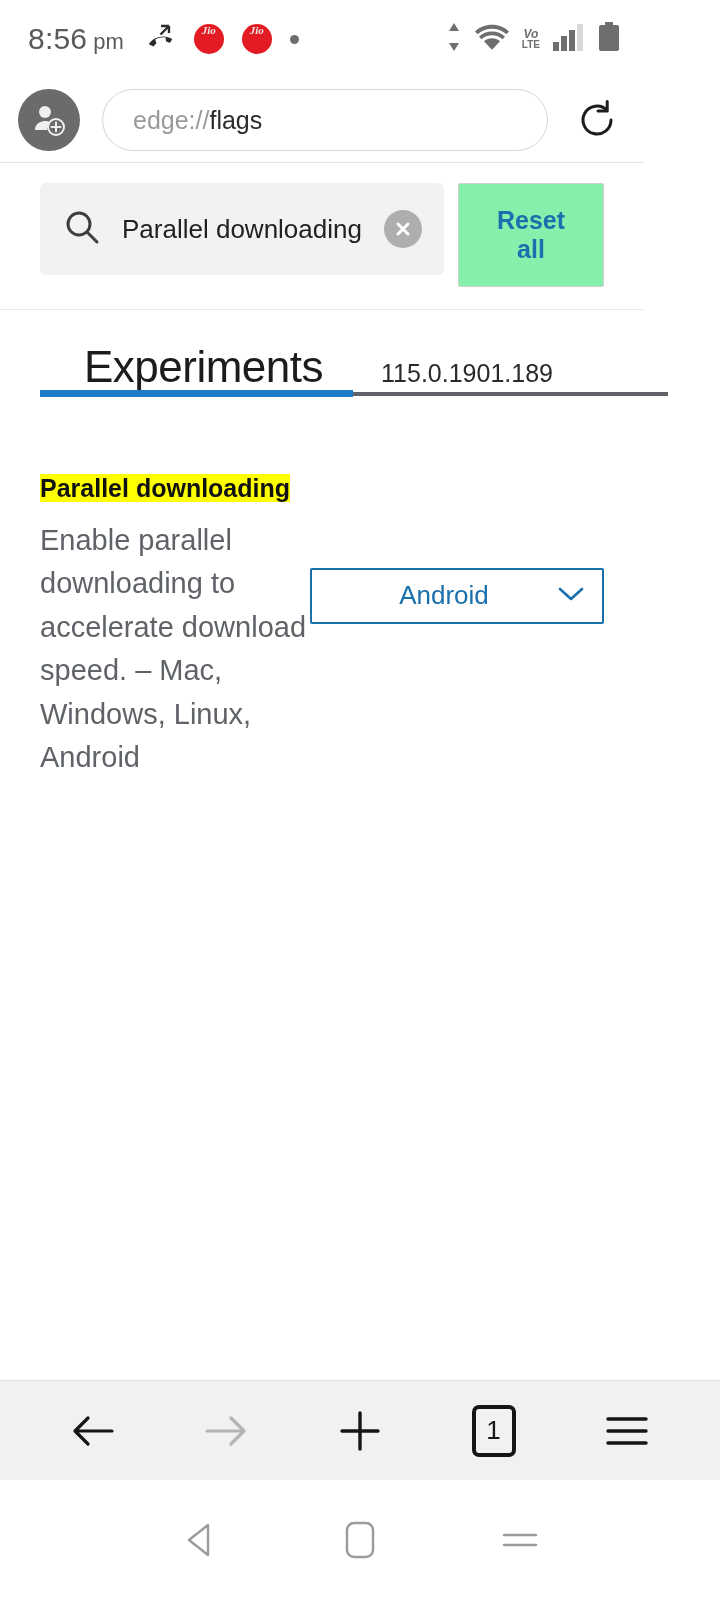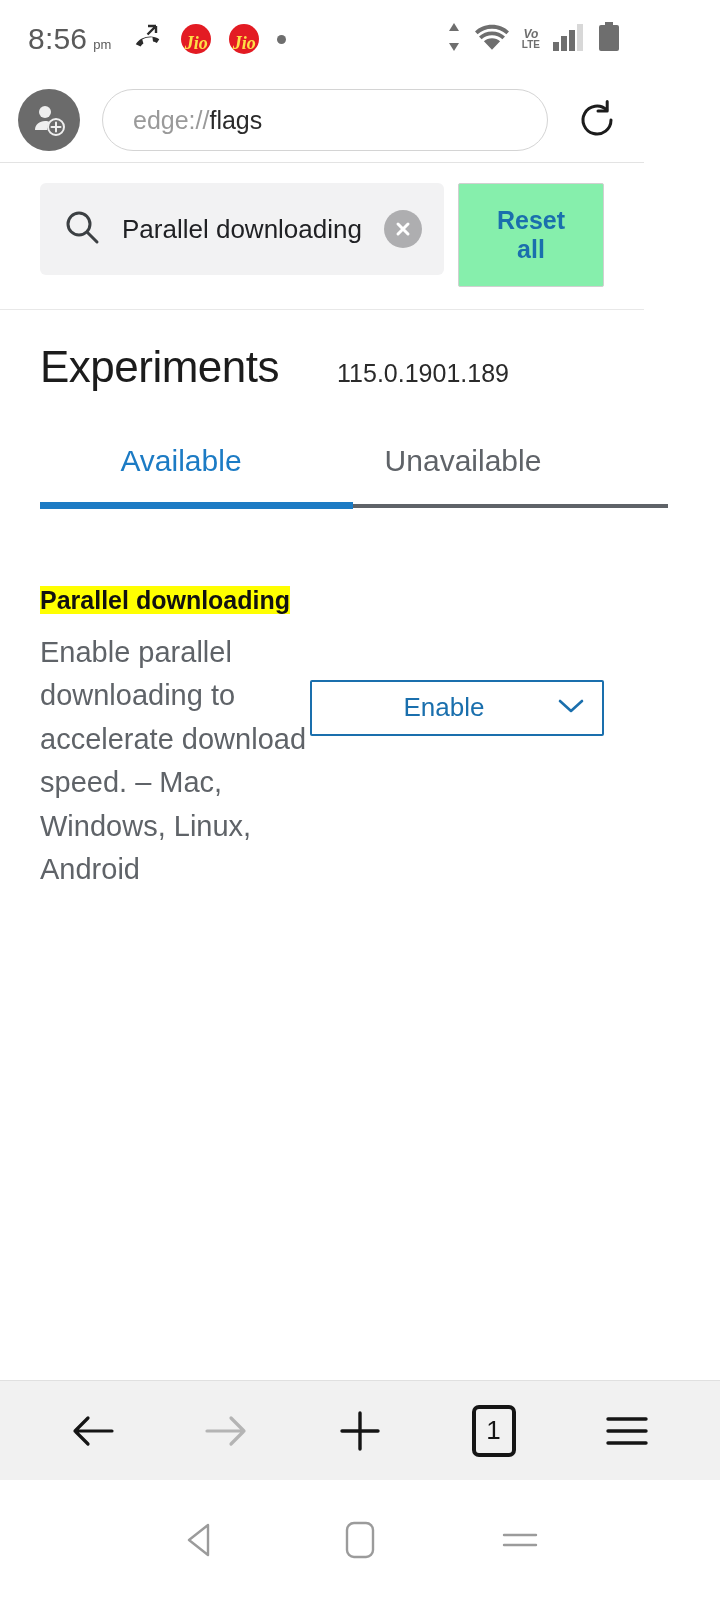--- a/index.html
+++ b/index.html
@@ -11,27 +11,27 @@
   }
   #app { position:relative; width:644px; height:1600px; background:#fff; }
 
   
   .statusbar {
     height:78px; display:flex; align-items:center;
     padding:0 24px 0 28px; background:#fff;
   }
   .clock { display:flex; align-items:baseline; gap:6px; color:#5a5a5a; }
   .clock .t { font-size:30px; letter-spacing:0.2px; }
-  .clock .ampm { font-size:13px; }
+  .clock .ampm { font-size:22px; }
   .status-left-icons { display:flex; align-items:center; gap:18px; margin-left:22px; }
   .status-right-icons { margin-left:auto; display:flex; align-items:center; gap:13px; }
   .jio {
     width:30px; height:30px; border-radius:50%; background:#e31b23;
-    color:#fde047; font-size:18px; font-weight:bold; font-style:italic;
-    display:flex; align-items:flex-end; justify-content:center;
+    color:#e5e5e5; font-size:11px; font-weight:bold; font-style:italic;
+    display:flex; align-items:flex-start; justify-content:center;
     font-family:"Liberation Serif", serif;
   }
   .dot-ind { width:9px; height:9px; border-radius:50%; background:#6e6e6e; }
   .volte { display:flex; flex-direction:column; align-items:center; line-height:1;
            color:#6e6e6e; font-size:10px; font-weight:bold; }
   .volte span:first-child { font-size:12px;font-style:italic; }
 
   
   .addrbar {
     height:85px; display:flex; align-items:center; gap:0;
@@ -71,21 +71,21 @@
   .reset-btn {
     width:146px; min-height:92px; margin-left:14px;
     border:1px solid #d0d0d0; border-radius:2px; background:#86efac;
     color:#1a6fad; font-size:25px; font-weight:bold; line-height:1.15;
     display:flex; align-items:center; justify-content:center; text-align:center;
     padding:22px;
   }
 
   
   .content { padding:0 40px; background:#fff; }
-  .head-row { display:flex; align-items:baseline; padding-top:32px; }
+  .head-row { display:flex; align-items:baseline; padding-top:32px;margin-left:44px; }
   .page-title { font-size:44px; color:#1c1c1c; font-weight:normal; letter-spacing:-0.5px; }
   .version { font-size:25px; color:#2a2a2a; margin-left:58px; }
 
   .tabs { display:flex; margin-top:52px; position:relative; }
   .tab { width:313px; text-align:center; font-size:30px; padding-bottom:26px; }
   .tab.active { color:#1c7bc4; }
   .tab.inactive { color:#5f6368; }
   .tab-rule { position:relative; height:4px; width:628px; background:#5f6368; }
   .tab-rule .active-bar {
     position:absolute; left:0; top:-2px; width:313px; height:7px; background:#1c7bc4;
@@ -230,38 +230,34 @@
     <div class="reset-btn">Reset all</div>
   </div>
 
   <div class="content">
 
     <div class="head-row">
       <h1 class="page-title">Experiments</h1>
       <span class="version">115.0.1901.189</span>
     </div>
 
-    <div class="tabs">
-      <div class="tab active">Available</div>
-      <div class="tab inactive">Unavailable</div>
-    </div>
     <div class="tab-rule">
       <div class="active-bar"></div>
     </div>
 
     <div class="experiment">
       <div class="exp-left">
         <div>
           <span class="exp-title">Parallel downloading</span>
         </div>
         <div class="exp-desc">Enable parallel downloading to accelerate download speed. – Mac, Windows, Linux, Android</div>
       </div>
       <div class="exp-right">
         <div class="select-box">
-          <span class="select-value">Enable</span>
+          <span class="select-value">Android</span>
           <span>
             <svg width="26" height="16" viewBox="0 0 26 16">
               <path d="M2 3 L13 13 L24 3" stroke="#1a6fad" stroke-width="2.6" fill="none" stroke-linecap="round" stroke-linejoin="round"></path>
             </svg>
           </span>
         </div>
       </div>
     </div>
 
   </div>

